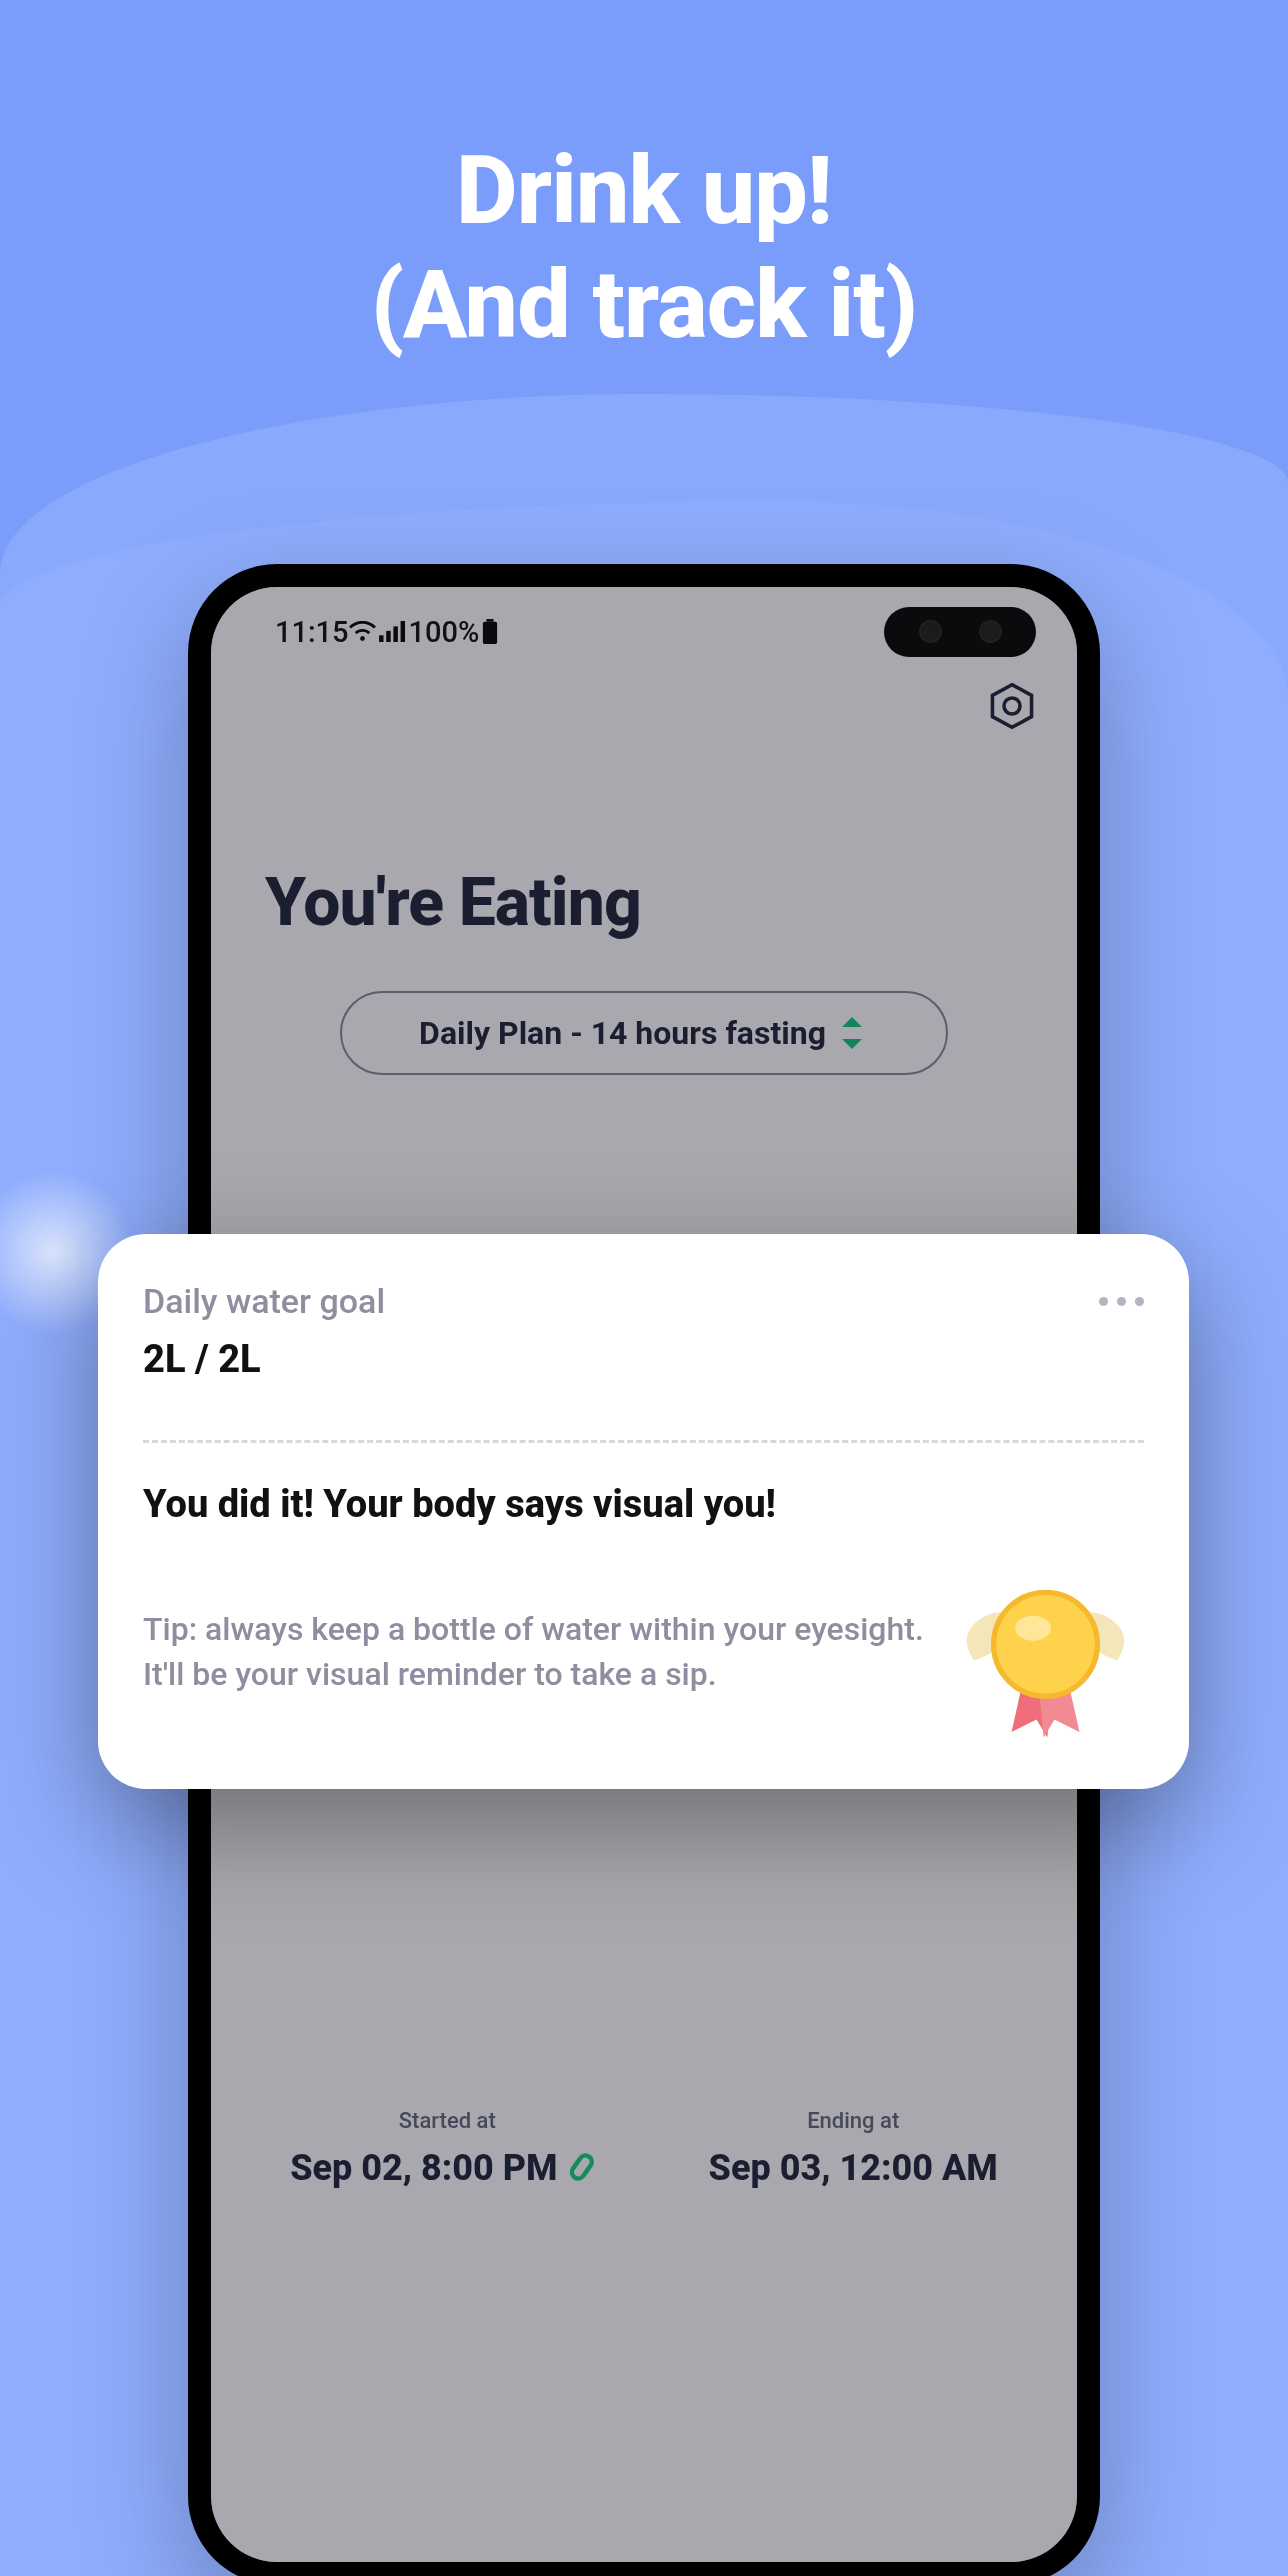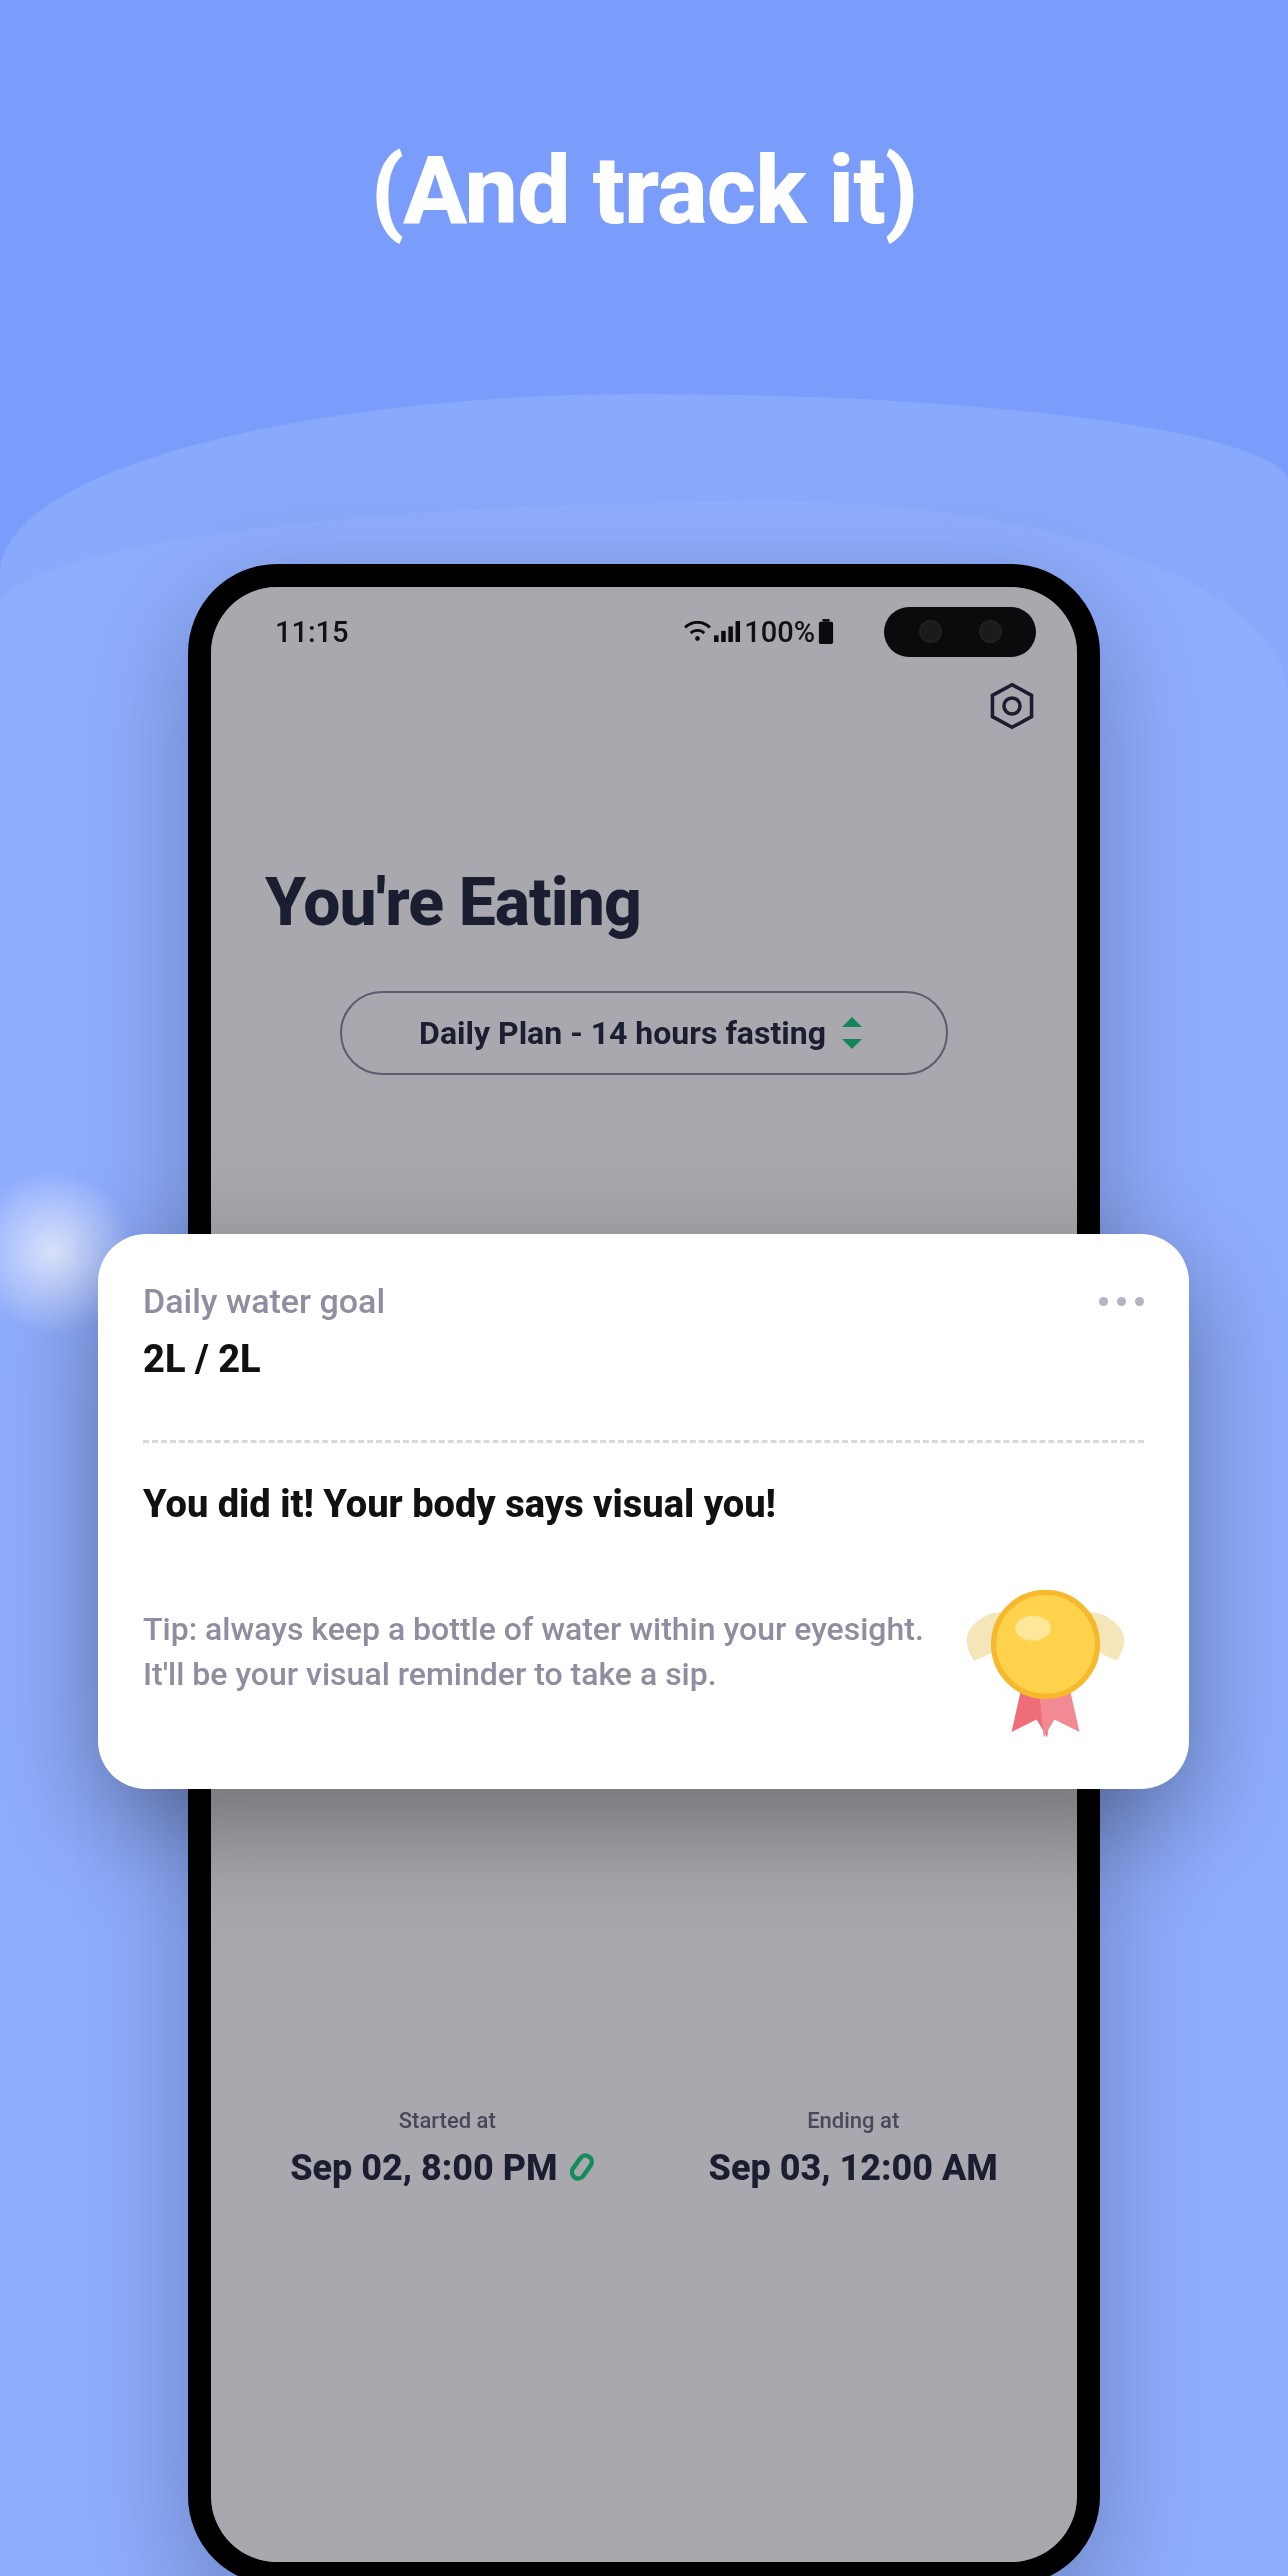--- a/index.html
+++ b/index.html
@@ -57,21 +57,21 @@
     position: absolute; right: 41px; top: 19.7px;
     width: 152px; height: 50px;
     background: #000; border-radius: 45px;
     display: flex; align-items: center; justify-content: space-around;
     padding: 0 16px;
   }
   .cam-dot { width: 23px; height: 23px; border-radius: 50%; background: #1a1a1a; border: 2.7px solid #222; }
 
   .status-bar {
     position: absolute; left: 0; right: 0; top: 19.7px; height: 50px;
-    display: flex; align-items: center; justify-content: space-between;
+    display: flex; align-items: center; justify-content: flex-start;
     padding: 0 64px 0 64px;
     font-size: 29px; color: #0b0b0b; font-weight: 500;
   }
   .status-right { display: flex; align-items: center; gap: 3px; padding-right: 179px; }
   .wifi, .signal, .battery { display: inline-block; }
   .wifi svg, .signal svg, .battery svg { display: block; }
 
   .hex-icon {
     position: absolute; right: 41px; top: 95px; width: 48px; height: 48px;
   }
@@ -177,20 +177,21 @@
 </style>
 </head>
 <body>
 
 <div class="bg">
   <div class="wave"></div>
   <div class="wave2"></div>
   <div class="sparkle"></div>
 
   <div class="headline">
+    <div>Drink up!</div>
     <div>(And track it)</div>
   </div>
 
   <div class="phone">
     <div class="phone-inner">
 
       <div class="status-bar">
         <span>11:15</span>
         <span class="status-right">
           <span class="wifi">

